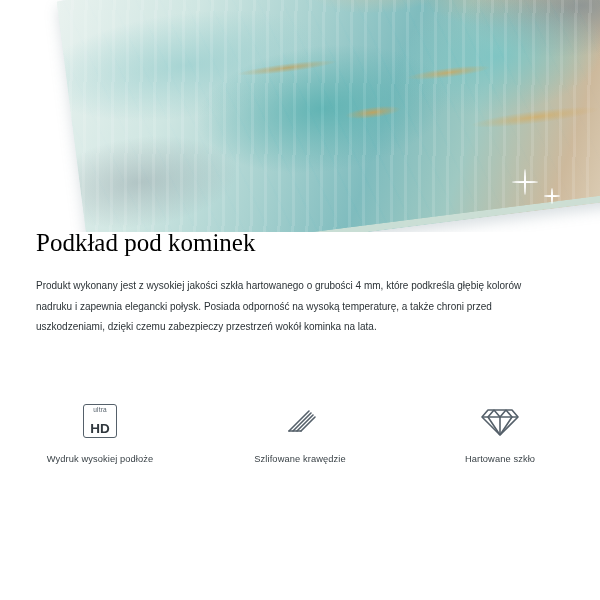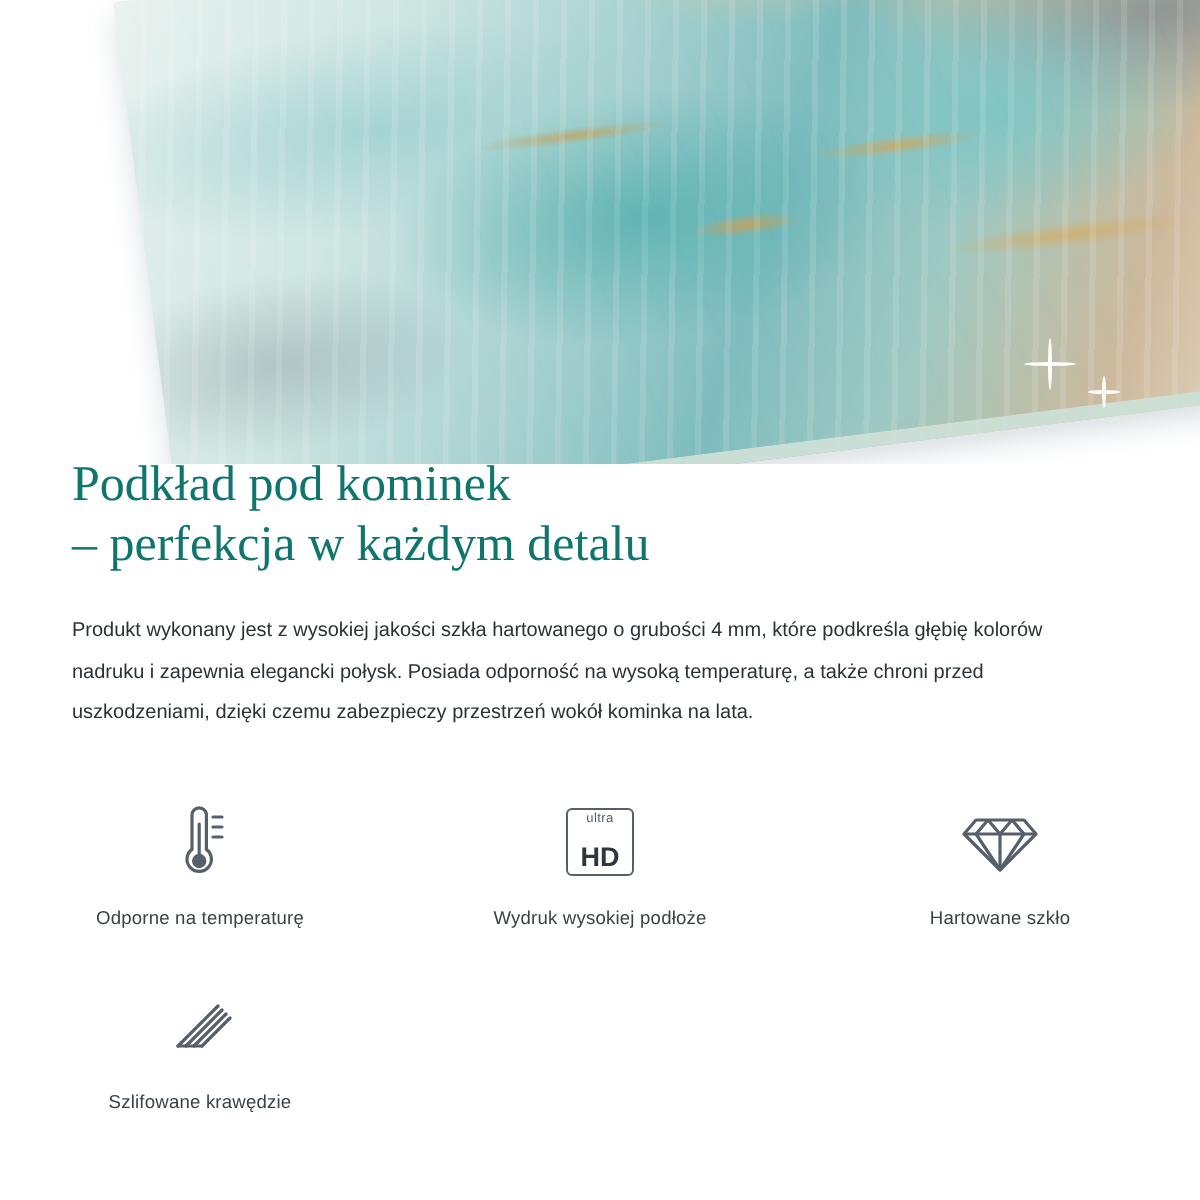--- a/index.html
+++ b/index.html
@@ -92,21 +92,21 @@
   
   .content {
     position: absolute;
     top: 228px; left: 0;
     width: 600px;
   }
   .title {
     font-family: "Liberation Serif", serif;
     font-size: 25px;
     line-height: 30px;
-    color: #0f766e;
+    color: #000000;
     padding: 0 36px;
     font-weight: 400;
   }
   .title .l2 { display: block; }
   .paragraph {
     margin-top: 18px;
     padding: 0 36px;
     font-size: 10px;
     line-height: 20.5px;
     color: #2b3236;
@@ -170,80 +170,64 @@
     </div>
     <div class="sparkle" style="left:544px; top:188px; width:16px; height:16px;">
       <i class="h" style="width:16px;"></i>
       <i class="v" style="height:16px;"></i>
     </div>
   </div>
 
   <div class="content">
     <h1 class="title">
       <span class="l1">Podkład pod kominek</span>
-      <span class="l2">– perfekcja w każdym detalu</span>
     </h1>
     <p class="paragraph">Produkt wykonany jest z wysokiej jakości szkła hartowanego o grubości 4 mm, które podkreśla głębię kolorów nadruku i zapewnia elegancki połysk. Posiada odporność na wysoką temperaturę, a także chroni przed uszkodzeniami, dzięki czemu zabezpieczy przestrzeń wokół kominka na lata.</p>
   </div>
 
   <div class="features">
 
-    <div class="feature">
-      <div class="feature-icon">
-        <svg width="42" height="44" viewBox="0 0 42 44">
-          <g fill="none" stroke="#55606a" stroke-width="1.6" stroke-linecap="round">
-            <path d="M17 8.5a3.6 3.6 0 0 1 7.2 0v17.2a6.1 6.1 0 1 1-7.2 0z"></path>
-            <line x1="20.6" y1="13" x2="20.6" y2="29"></line>
-            <line x1="27.5" y1="9.5" x2="32" y2="9.5"></line>
-            <line x1="27.5" y1="14.5" x2="32" y2="14.5"></line>
-            <line x1="27.5" y1="19.5" x2="32" y2="19.5"></line>
-          </g>
-          <circle cx="20.6" cy="31.5" r="3.6" fill="#55606a"></circle>
-        </svg>
-      </div>
-      <div class="feature-label">Odporne na temperaturę</div>
-    </div>
 
     <div class="feature">
       <div class="feature-icon">
         <div class="ultrahd">
           <span class="u1">ultra</span>
           <span class="u2">HD</span>
         </div>
       </div>
       <div class="feature-label">Wydruk wysokiej podłoże</div>
     </div>
 
+
+    <div class="feature">
+      <div class="feature-icon">
+        <svg width="42" height="40" viewBox="0 0 42 40">
+          <g stroke="#55606a" stroke-width="1.6" stroke-linecap="round" fill="none">
+            <path d="M10 30 L30 10"></path>
+            <path d="M14 30 L32 12"></path>
+            <path d="M18 30 L34 14"></path>
+            <path d="M22 30 L36 16"></path>
+            <path d="M10 30 L22 30"></path>
+          </g>
+        </svg>
+      </div>
+      <div class="feature-label">Szlifowane krawędzie</div>
+    </div>
 
     <div class="feature">
       <div class="feature-icon">
         <svg width="42" height="40" viewBox="0 0 42 40">
           <g fill="none" stroke="#55606a" stroke-width="1.6" stroke-linejoin="round">
             <path d="M9 9h24l6 7-18 18L3 16z"></path>
             <path d="M3 16h36"></path>
             <path d="M15 9l-6 7 12 18"></path>
             <path d="M27 9l6 7-12 18"></path>
             <path d="M15 9l6 7 6-7"></path>
             <path d="M21 16v18"></path>
           </g>
         </svg>
       </div>
       <div class="feature-label">Hartowane szkło</div>
     </div>
 
-    <div class="feature">
-      <div class="feature-icon">
-        <svg width="42" height="40" viewBox="0 0 42 40">
-          <g stroke="#55606a" stroke-width="1.6" stroke-linecap="round" fill="none">
-            <path d="M10 30 L30 10"></path>
-            <path d="M14 30 L32 12"></path>
-            <path d="M18 30 L34 14"></path>
-            <path d="M22 30 L36 16"></path>
-            <path d="M10 30 L22 30"></path>
-          </g>
-        </svg>
-      </div>
-      <div class="feature-label">Szlifowane krawędzie</div>
-    </div>
-
 
   </div>
 </div>
 
 </body></html>

